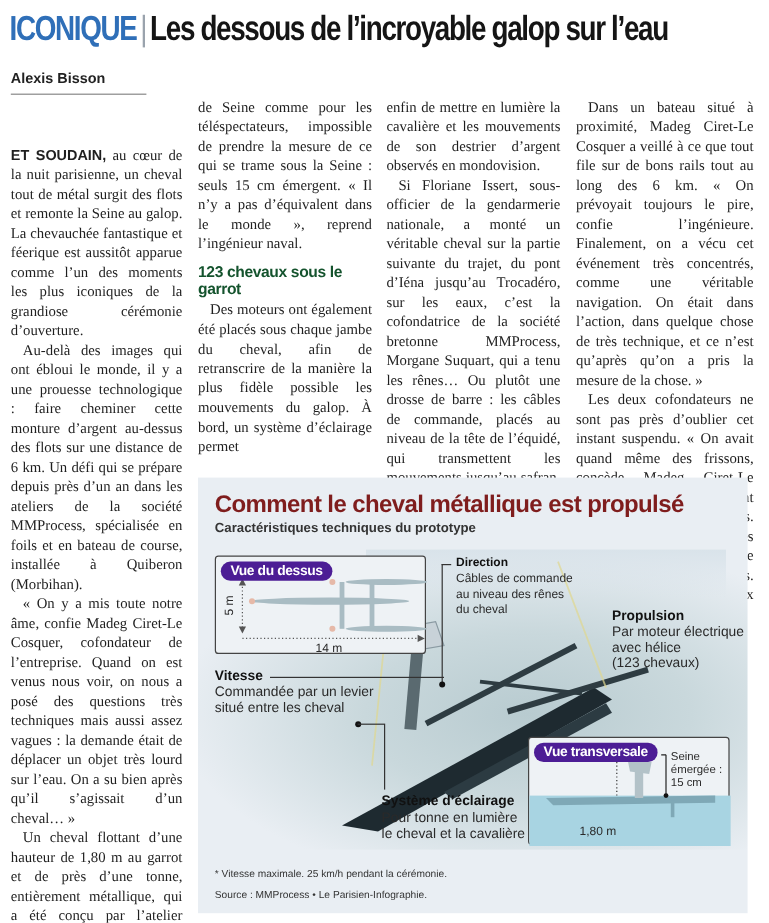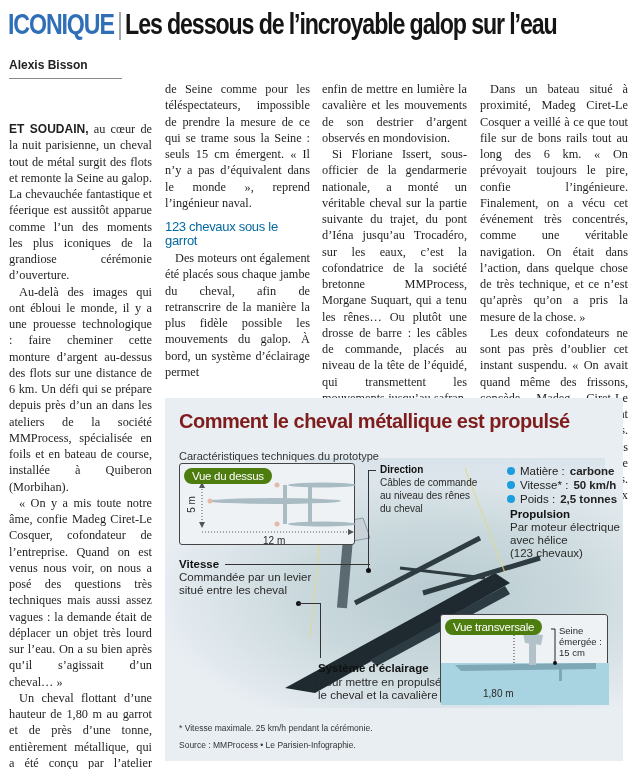--- a/index.html
+++ b/index.html
@@ -14,37 +14,37 @@
   .headline .title { color: #151515; }
 
   .byline { position: absolute; left: 9px; top: 58px; width: 113px;
     font-family: "Liberation Sans", sans-serif; font-weight: bold; font-size: 12px; color: #222;
     padding-bottom: 6px; border-bottom: 1px solid #888; }
 
   .col { position: absolute; font-family: "Liberation Serif", serif; font-size: 12.3px; line-height: 16.25px; color: #1f1f1f; margin-top: 26px; }
   .col p { text-align: justify; text-indent: 10px; }
   .col p.noind { text-indent: 0; }
   .col .lead { font-family: "Liberation Sans", sans-serif; font-weight: bold; font-size: 12px; }
-  .col h3 { font-family: "Liberation Sans", sans-serif; font-weight: normal; font-size: 13px; line-height: 14px; color: #0369a1; margin: 9px 0 2px 0; letter-spacing: -0.3px; }
+  .col h3 { font-family: "Liberation Sans", sans-serif; font-weight: bold; font-size: 13px; line-height: 14px; color: #14532d; margin: 9px 0 2px 0; letter-spacing: -0.3px; }
 
   #col1 { left: 9px; top: 95px; width: 143px; }
   #col2 { left: 165px; top: 55px; width: 145px; }
   #col3 { left: 322px; top: 55px; width: 145px; }
   #col4 { left: 480px; top: 55px; width: 148px; }
 
   .info { position: absolute; left: 165px; top: 398px; width: 458px; height: 363px; background: #e9eef3; overflow: hidden;
     font-family: "Liberation Sans", sans-serif; }
   .info .photo { position: absolute; left: 0; top: 60px; width: 458px; height: 250px;
     background: radial-gradient(ellipse at 60% 55%, #b8cbd0 0%, #c9d8dc 35%, rgba(233,238,243,0) 75%); }
   .info .sea-haze { position: absolute; left: 140px; top: 60px; width: 300px; height: 40px; background: linear-gradient(#d9e3ea, rgba(217,227,234,0)); }
   .info h2 { position: absolute; left: 14px; top: 12px; font-size: 20px; font-weight: bold; color: #7f1d1d; letter-spacing: -0.5px; white-space: nowrap; }
-  .info .sub { position: absolute; left: 14px; top: 52px; font-size: 11px; color: #333; white-space: nowrap; }
+  .info .sub { position: absolute; left: 14px; top: 36px; font-size: 11px; color: #333; white-space: nowrap; font-weight: bold; }
 
   .box { position: absolute; background: #eef2f5; border: 1px solid #444; border-radius: 3px; }
-  .pill { position: absolute; background: #4d7c0f; color: #fff; font-weight: normal; font-size: 11.5px; padding: 2px 8px; border-radius: 10px; white-space: nowrap; letter-spacing: -0.3px; }
+  .pill { position: absolute; background: #4c1d95; color: #fff; font-weight: bold; font-size: 11.5px; padding: 2px 8px; border-radius: 10px; white-space: nowrap; letter-spacing: -0.3px; }
 
   .lbl { position: absolute; font-size: 10px; line-height: 13px; color: #2a2a2a; white-space: nowrap; }
   .lbl .t { font-weight: bold; color: #111; display: block; }
 
   .spec { position: absolute; left: 342px; top: 66px; font-size: 11.5px; line-height: 14px; color: #222; }
   .spec .row { display: flex; align-items: center; gap: 5px; white-space: nowrap; }
   .spec .dot { width: 8px; height: 8px; border-radius: 50%; background: #1d9de0; display: inline-block; }
 
   .footnote { position: absolute; left: 14px; top: 325px; font-size: 8.5px; color: #333; white-space: nowrap; }
   .source { position: absolute; left: 14px; top: 342px; font-size: 8.5px; color: #333; white-space: nowrap; }
@@ -115,71 +115,54 @@
       <ellipse cx="142" cy="21" rx="34" ry="2.5" fill="#a9bcc3"></ellipse>
       <ellipse cx="142" cy="60" rx="34" ry="2.5" fill="#a9bcc3"></ellipse>
       <rect x="103" y="21" width="4" height="39" fill="#a9bcc3"></rect>
       <rect x="128" y="21" width="4" height="39" fill="#a9bcc3"></rect>
       <circle cx="30" cy="37" r="2.5" fill="#e6b9a8"></circle>
       <circle cx="97" cy="21" r="2.5" fill="#e6b9a8"></circle>
       <circle cx="97" cy="60" r="2.5" fill="#e6b9a8"></circle>
     </svg>
     <div class="pill" style="left:4px;top:4px;">Vue du dessus</div>
     <div class="lbl" style="left:3px;top:34px;transform:rotate(-90deg);font-size:10px;">5 m</div>
-    <div class="lbl" style="left:83px;top:70px;font-size:10px;">12 m</div>
+    <div class="lbl" style="left:83px;top:70px;font-size:10px;">14 m</div>
   </div>
 
   <div class="line" style="left:203px;top:72px;width:1px;height:100px;"></div>
   <div class="line" style="left:203px;top:72px;width:8px;height:1px;"></div>
   <div class="bullet" style="left:201px;top:170px;"></div>
   <div class="lbl" style="left:215px;top:65px;">
     <span class="t">Direction</span>
     <span style="display:block">Câbles de commande</span>
     <span style="display:block">au niveau des rênes</span>
     <span style="display:block">du cheval</span>
   </div>
 
-  <div class="spec">
-    <div class="row">
-        <span class="dot"></span>
-        <span>Matière : </span>
-        <b>carbone</b>
-      </div>
-    <div class="row">
-        <span class="dot"></span>
-        <span>Vitesse* : </span>
-        <b>50 km/h</b>
-      </div>
-    <div class="row">
-        <span class="dot"></span>
-        <span>Poids : </span>
-        <b>2,5 tonnes</b>
-      </div>
-  </div>
 
   <div class="lbl" style="left:345px;top:110px;font-size:11.5px;">
     <span class="t">Propulsion</span>
     <span style="display:block">Par moteur électrique</span>
     <span style="display:block">avec hélice</span>
     <span style="display:block">(123 chevaux)</span>
   </div>
 
   <div class="line" style="left:60px;top:166px;width:145px;height:1px;"></div>
   <div class="lbl" style="left:14px;top:160px;font-size:11.5px;">
     <span class="t">Vitesse</span>
     <span style="display:block">Commandée par un levier</span>
     <span style="display:block">situé entre les cheval</span>
   </div>
 
   <div class="bullet" style="left:131px;top:203px;"></div>
   <div class="line" style="left:133px;top:205px;width:22px;height:1px;"></div>
   <div class="line" style="left:155px;top:205px;width:1px;height:55px;"></div>
   <div class="lbl" style="left:153px;top:264px;font-size:11.5px;line-height:13.5px;">
     <span class="t">Système d’éclairage</span>
-    <span style="display:block">Pour mettre  en propulsé</span>
+    <span style="display:block">Pour tonne  en lumière</span>
     <span style="display:block">le cheval et la cavalière</span>
   </div>
 
   <div class="box" style="left:275px;top:216px;width:168px;height:90px;">
     <svg style="position:absolute;left:0;top:0" width="168" height="90">
       <rect x="0" y="48" width="168" height="42" fill="#a8d4e2"></rect>
       <polygon points="14,50 155,48 155,54 20,56" fill="#7fa8b6"></polygon>
       <rect x="88" y="22" width="7" height="28" fill="#b3c2c8"></rect>
       <polygon points="82,18 102,20 100,30 84,28" fill="#b3c2c8"></polygon>
       <line x1="73" y1="20" x2="73" y2="48" stroke="#333" stroke-dasharray="1,2"></line>

